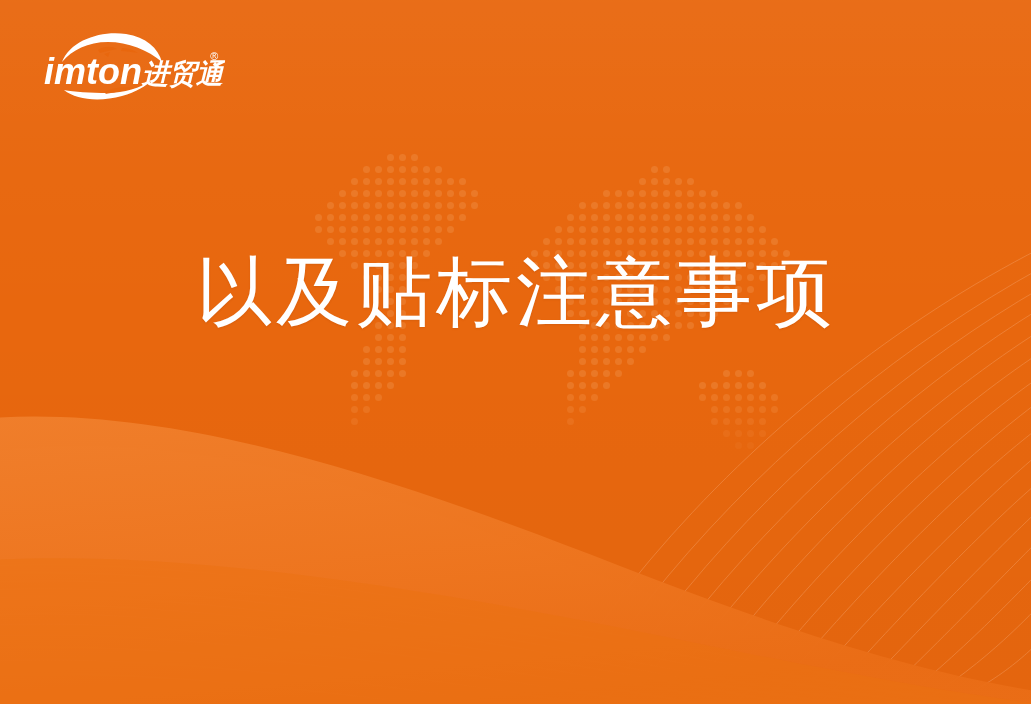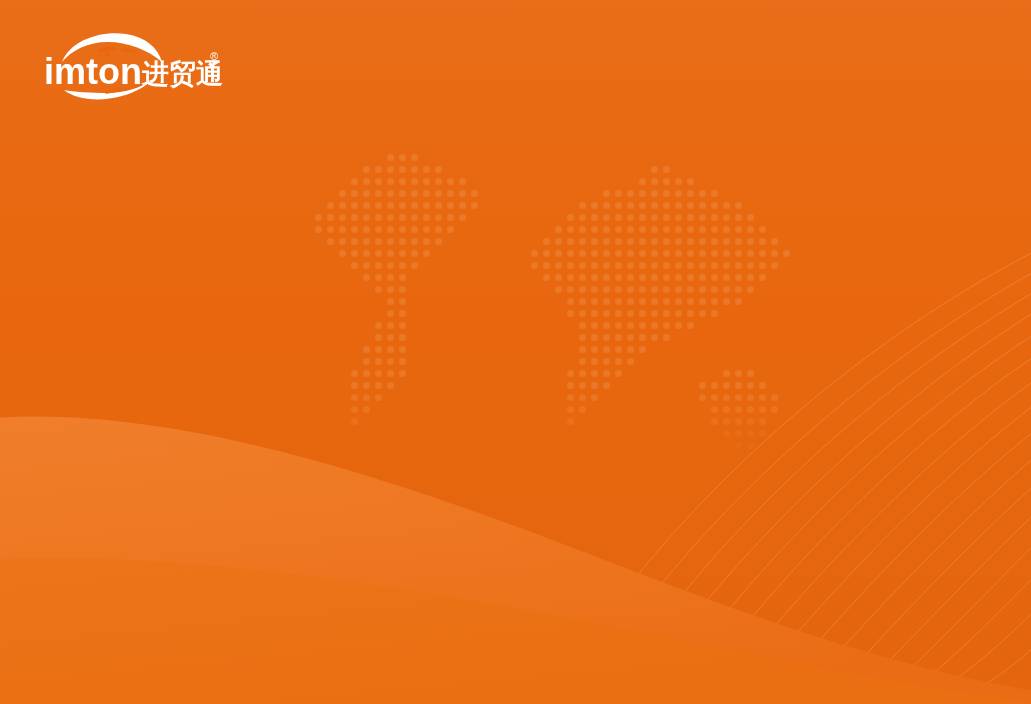--- a/index.html
+++ b/index.html
@@ -72,20 +72,21 @@
   }
 
   
   #logo {
     position: absolute;
     left: 42px;
     top: 28px;
     width: 186px;
     height: 72px;
     z-index: 8;
+    font-style: italic;
   }
   #logo svg { display: block; }
 
   
   #waves { z-index: 3; }
   #mesh  { z-index: 2; }
 </style>
 </head>
 <body>
 
@@ -574,15 +575,16 @@
 
       <text x="2" y="56" font-family="Liberation Sans, sans-serif" font-size="36" font-weight="bold" fill="#ffffff">imton</text>
 
       <text x="100" y="55" font-family="Liberation Sans, sans-serif" font-size="27" font-weight="bold" fill="#ffffff">进贸通</text>
 
       <text x="168" y="32" font-family="Liberation Sans, sans-serif" font-size="11" fill="#ffffff">®</text>
     </svg>
   </div>
 
   <div id="title-block">
+    <div class="title-line">以及贴标注意事项</div>
   </div>
 
 </div>
 
 </body></html>

